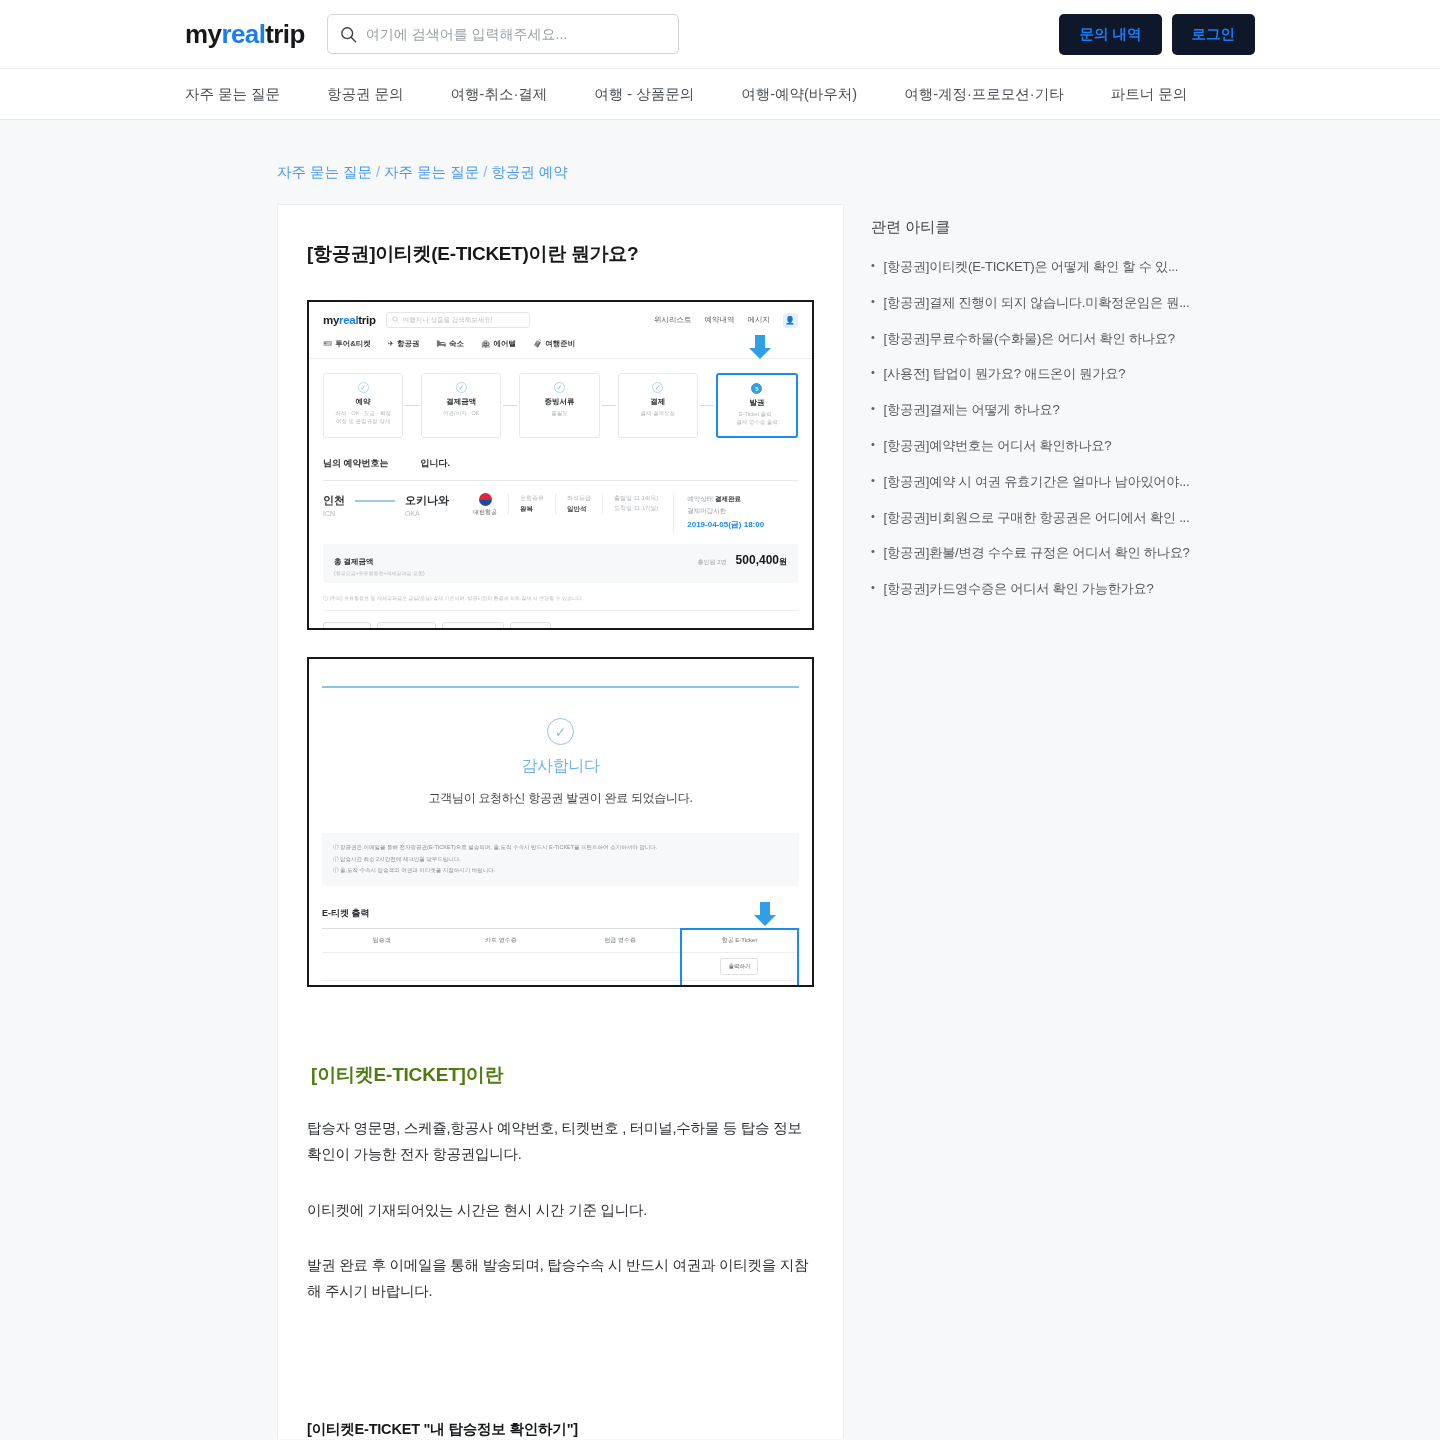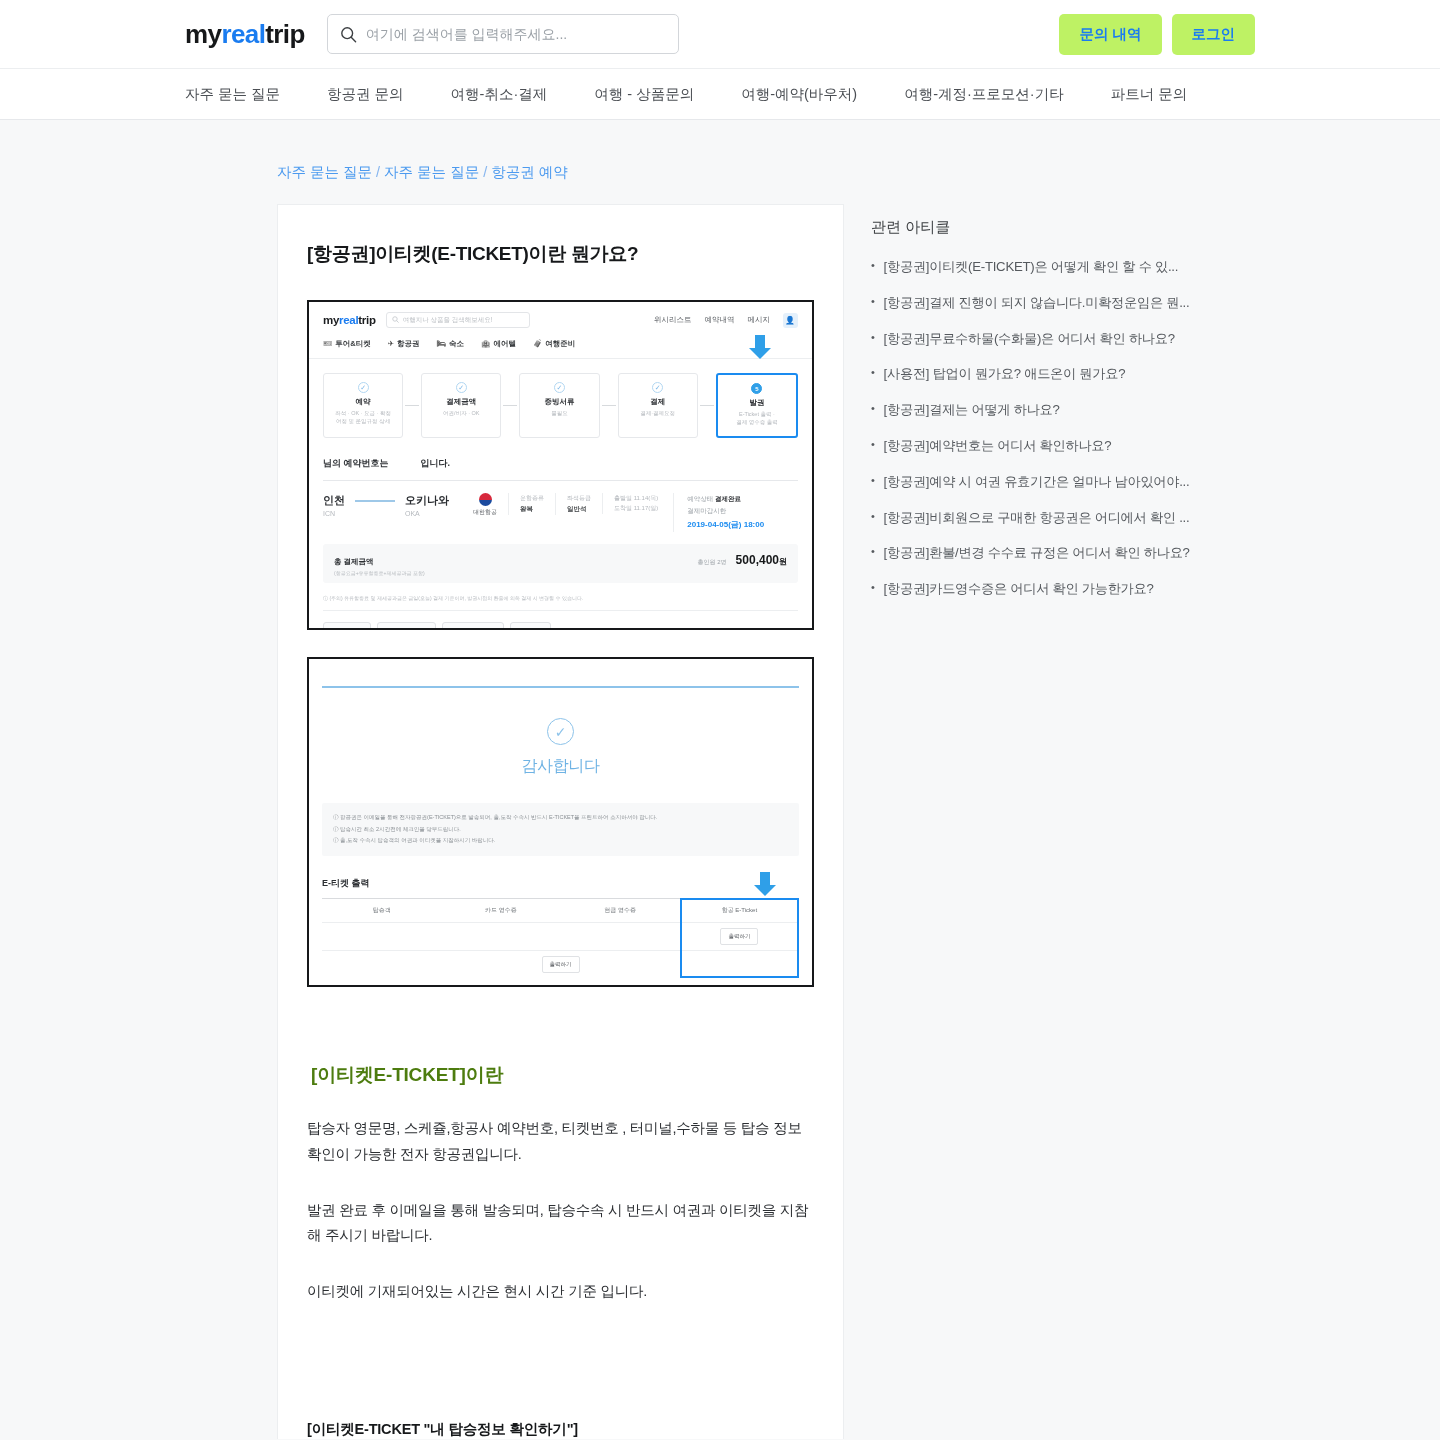--- a/index.html
+++ b/index.html
@@ -53,21 +53,21 @@
   }
   .search-input::placeholder { color: #9aa0a6; }
 
   .topbar-actions {
     margin-left: auto;
     display: flex;
     align-items: center;
     gap: 10px;
   }
   .pill-btn {
-    background: #bef264;
+    background: #0f172a;
     color: #1a7cf0;
     border: 0;
     border-radius: 5px;
     font-family: inherit;
     font-size: 14.5px;
     font-weight: 700;
     padding: 11px 20px;
     cursor: pointer;
     white-space: nowrap;
   }
@@ -503,20 +503,21 @@
           <span class="s-btn">환불 요청</span>
         </div>
 
       </div>
 
       <div class="shot shot2">
         <div class="s2-topline"></div>
         <div class="s2-center">
           <div class="s2-circle">✓</div>
           <div class="s2-thanks">감사합니다</div>
+          <div class="s2-sub">고객님이 요청하신 항공권 발권이 완료 되었습니다.</div>
         </div>
         <div class="s2-notice">
           <div>ⓘ 항공권은 이메일을 통해 전자항공권(E-TICKET)으로 발송되며, 출,도착 수속시 반드시 E-TICKET을 프린트하여 소지하셔야 합니다.</div>
           <div>ⓘ 탑승시간 최소 2시간전에 체크인을 당부드립니다.</div>
           <div>ⓘ 출,도착 수속시 탑승객의 여권과 이티켓을 지참하시기 바랍니다.</div>
         </div>
         <div class="s2-eticket-title">E-티켓 출력</div>
         <div class="s2-table">
           <div class="arrow-slot2 arr">
             <span class="arr-stem"></span>
@@ -538,22 +539,22 @@
           <div class="s2-tr body">
 
             <div class="s2-td"><span class="s2-print">출력하기</span></div>
           </div>
         </div>
 
       </div>
 
       <div class="art-h">[이티켓E-TICKET]이란</div>
       <p class="art-p">탑승자 영문명, 스케쥴,항공사 예약번호, 티켓번호 , 터미널,수하물 등 탑승 정보 확인이 가능한 전자 항공권입니다.</p>
+      <p class="art-p">이티켓에 기재되어있는 시간은 현시 시간 기준 입니다.</p>
       <p class="art-p">발권 완료 후 이메일을 통해 발송되며, 탑승수속 시 반드시 여권과 이티켓을 지참 해 주시기 바랍니다.</p>
-      <p class="art-p">이티켓에 기재되어있는 시간은 현시 시간 기준 입니다.</p>
       <div class="art-h2">[이티켓E-TICKET  "내 탑승정보 확인하기"]</div>
     </div>
 
     <div class="sidebar">
       <div class="sb-title">관련 아티클</div>
       <ul class="sb-list">
         <li class="sb-item">
             <span class="sb-bullet">•</span>
             <span class="sb-text">[항공권]이티켓(E-TICKET)은 어떻게 확인 할 수 있...</span>
           </li>

